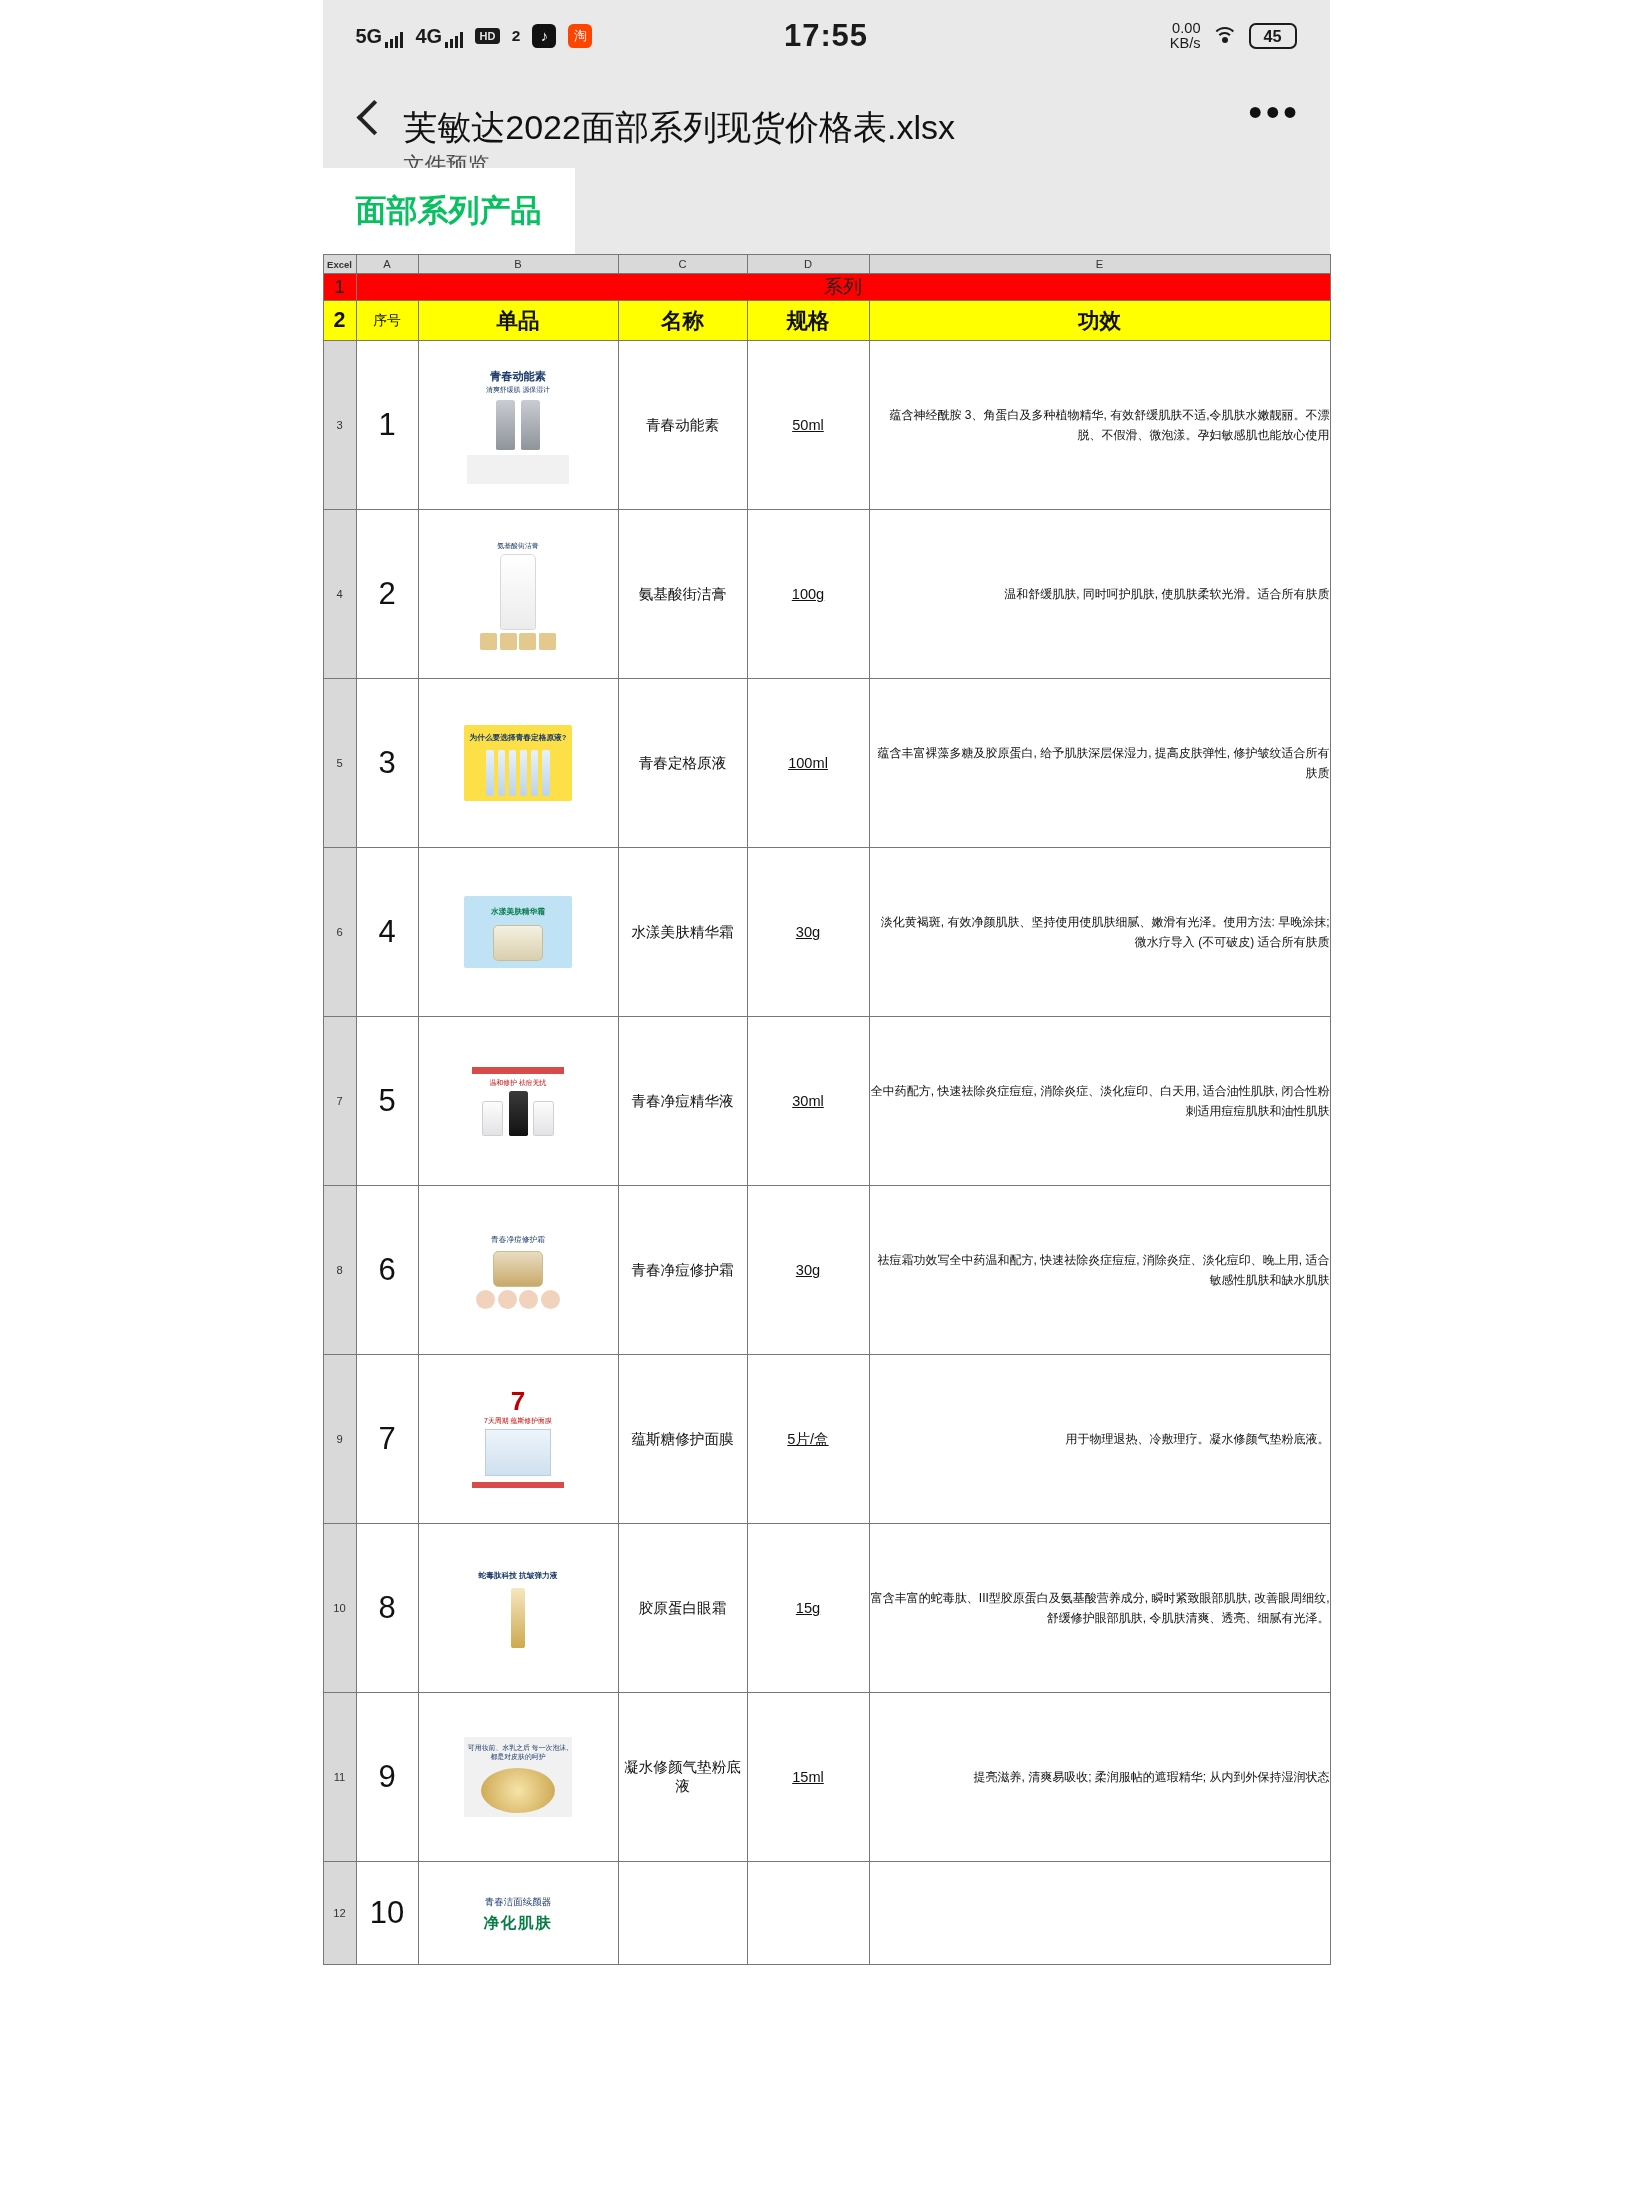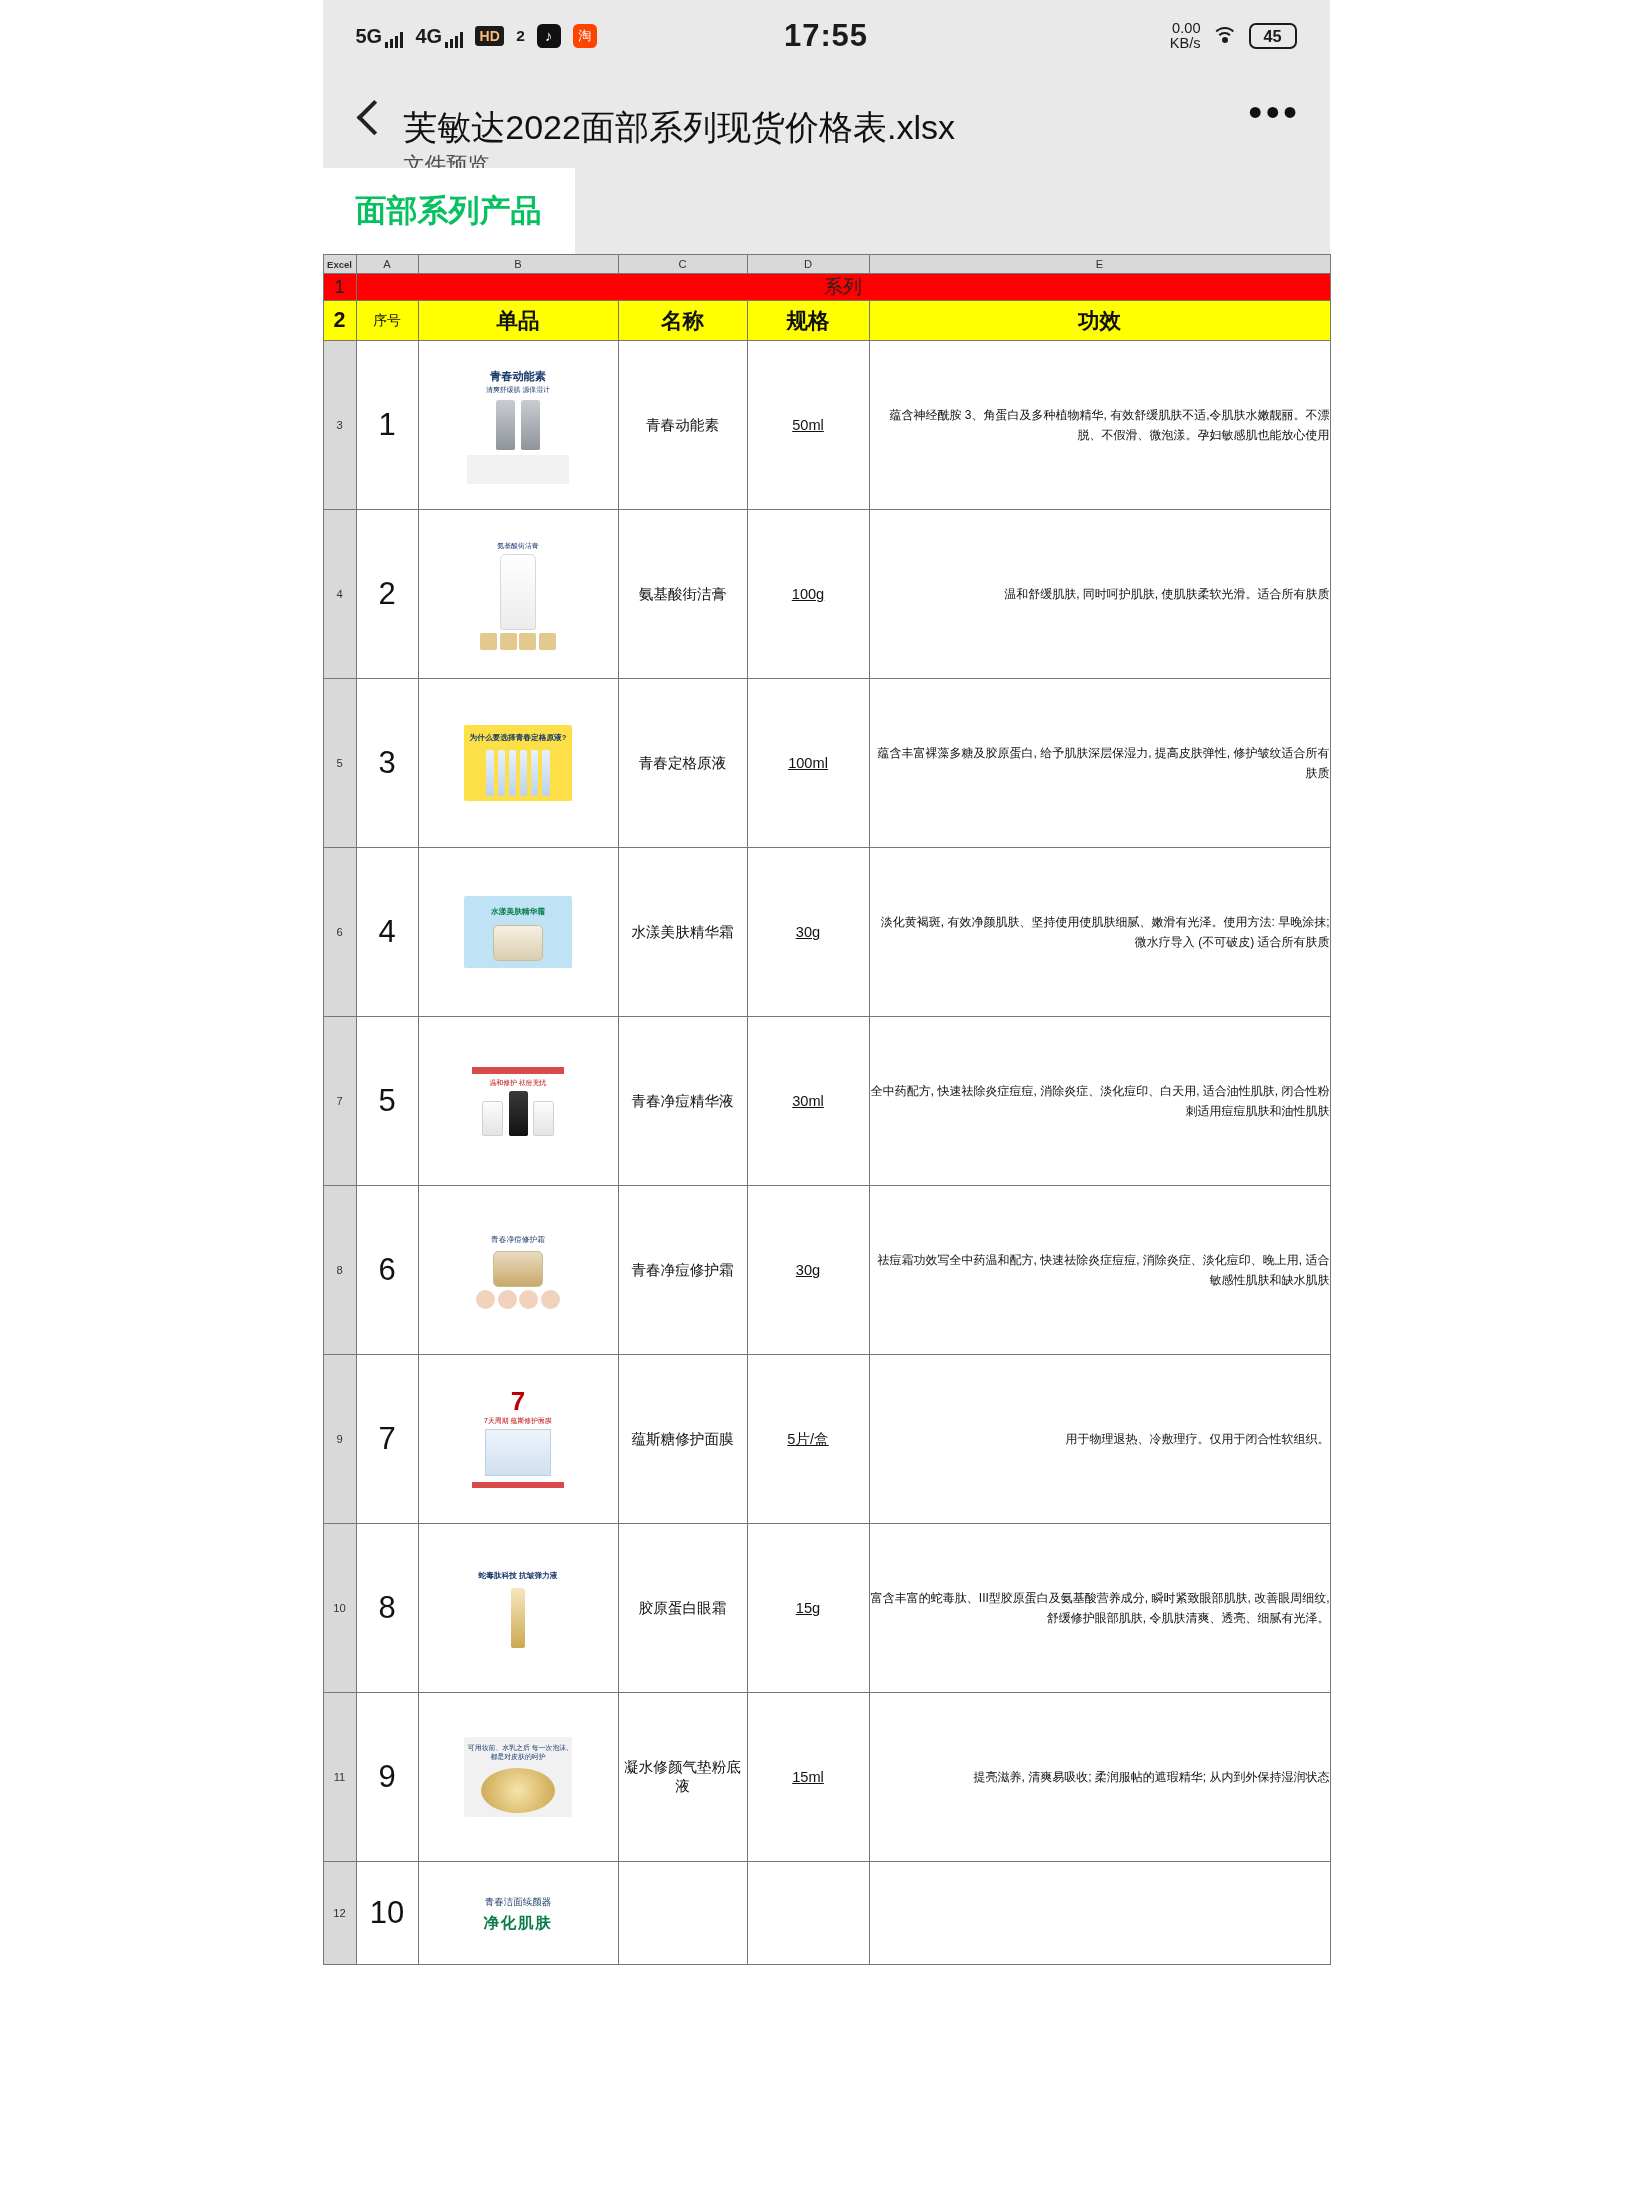--- a/index.html
+++ b/index.html
@@ -73,22 +73,22 @@
     display: block;
     width: 3.4px;
     background: #1b1b1b;
   }
   .bars i:nth-child(1) { height: 5.2px; }
   .bars i:nth-child(2) { height: 8.6px; }
   .bars i:nth-child(3) { height: 12px; }
   .bars i:nth-child(4) { height: 15.5px; }
   .hd-badge {
     background: #1b1b1b;
-    color: #fdba74;
-    font-size: 14px;
+    color: #e5e5e5;
+    font-size: 11px;
     font-weight: bold;
     border-radius: 3.4px;
     padding: 1.7px 4.3px;
     letter-spacing: 0;
   }
   .hd-sub { font-size: 15.5px; font-weight: bold; }
   .app-ic {
     width: 24px;
     height: 24px;
     border-radius: 5.2px;
@@ -552,21 +552,21 @@
         <td class="imgcell">
           <div class="prod whitebox">
             <div class="seven">7</div>
             <div class="cap red" style="font-size:6.9px">7天周期 蕴斯修护面膜</div>
             <div class="maskbox" style="margin-top:3.4px"></div>
             <div class="pinkline" style="margin-top:5.2px"></div>
           </div>
         </td>
         <td class="namecell">蕴斯糖修护面膜</td>
         <td class="speccell">5片/盒</td>
-        <td class="desccell">用于物理退热、冷敷理疗。仅用于闭合性软组织。</td>
+        <td class="desccell">用于物理退热、冷敷理疗。凝水修颜气垫粉底液。</td>
       </tr>
 
       <tr style="height:169px">
         <td class="rowhead">10</td>
         <td class="idx">8</td>
         <td class="imgcell">
           <div class="prod whitebox">
             <div class="cap" style="font-size:7.7px;font-weight:bold">蛇毒肽科技 抗皱弹力液</div>
             <div class="dropper" style="margin-top:6.9px"></div>
           </div>

